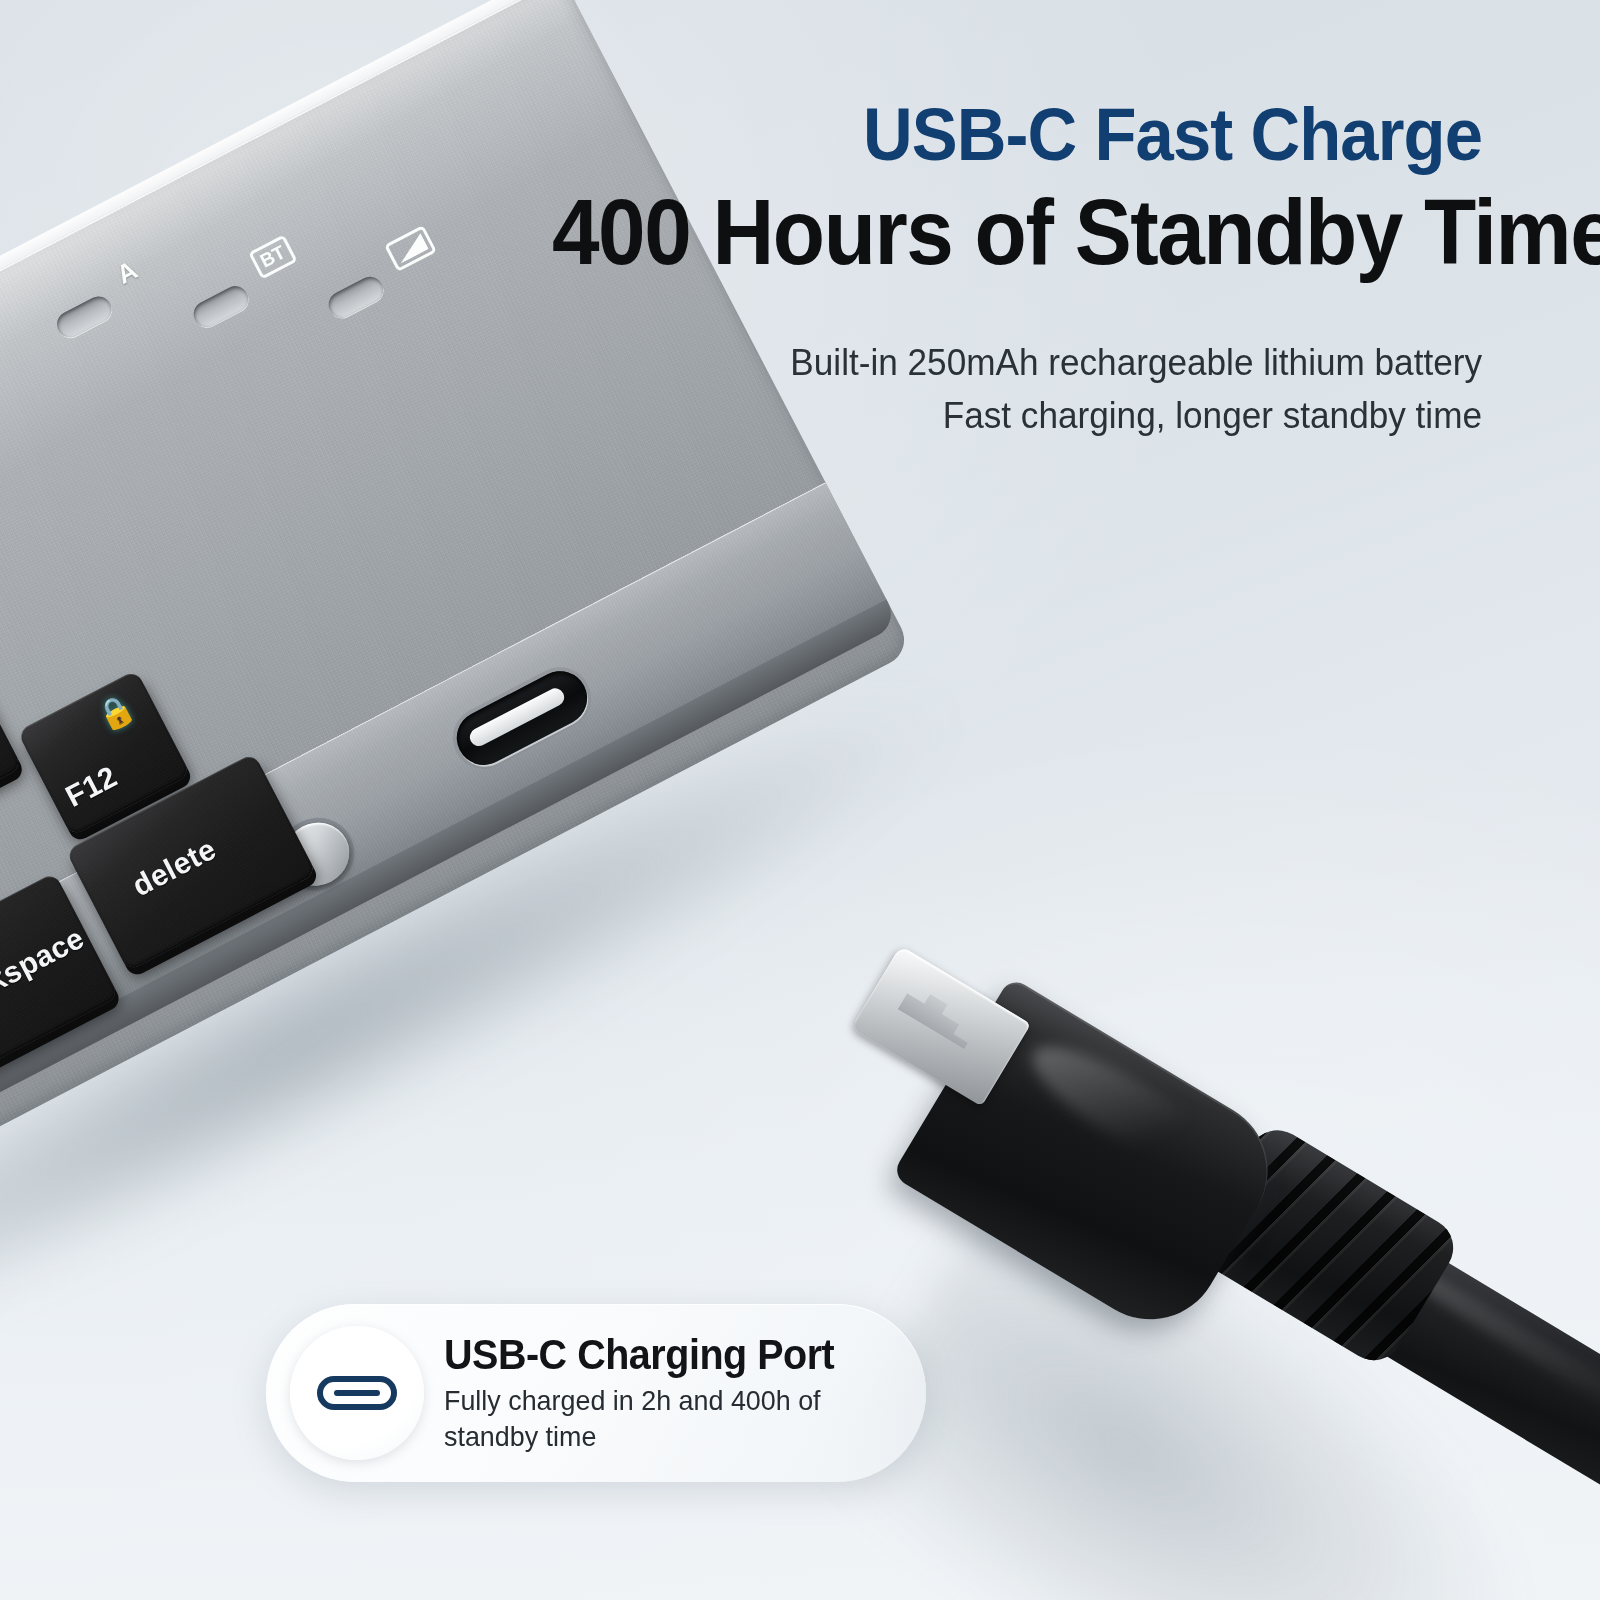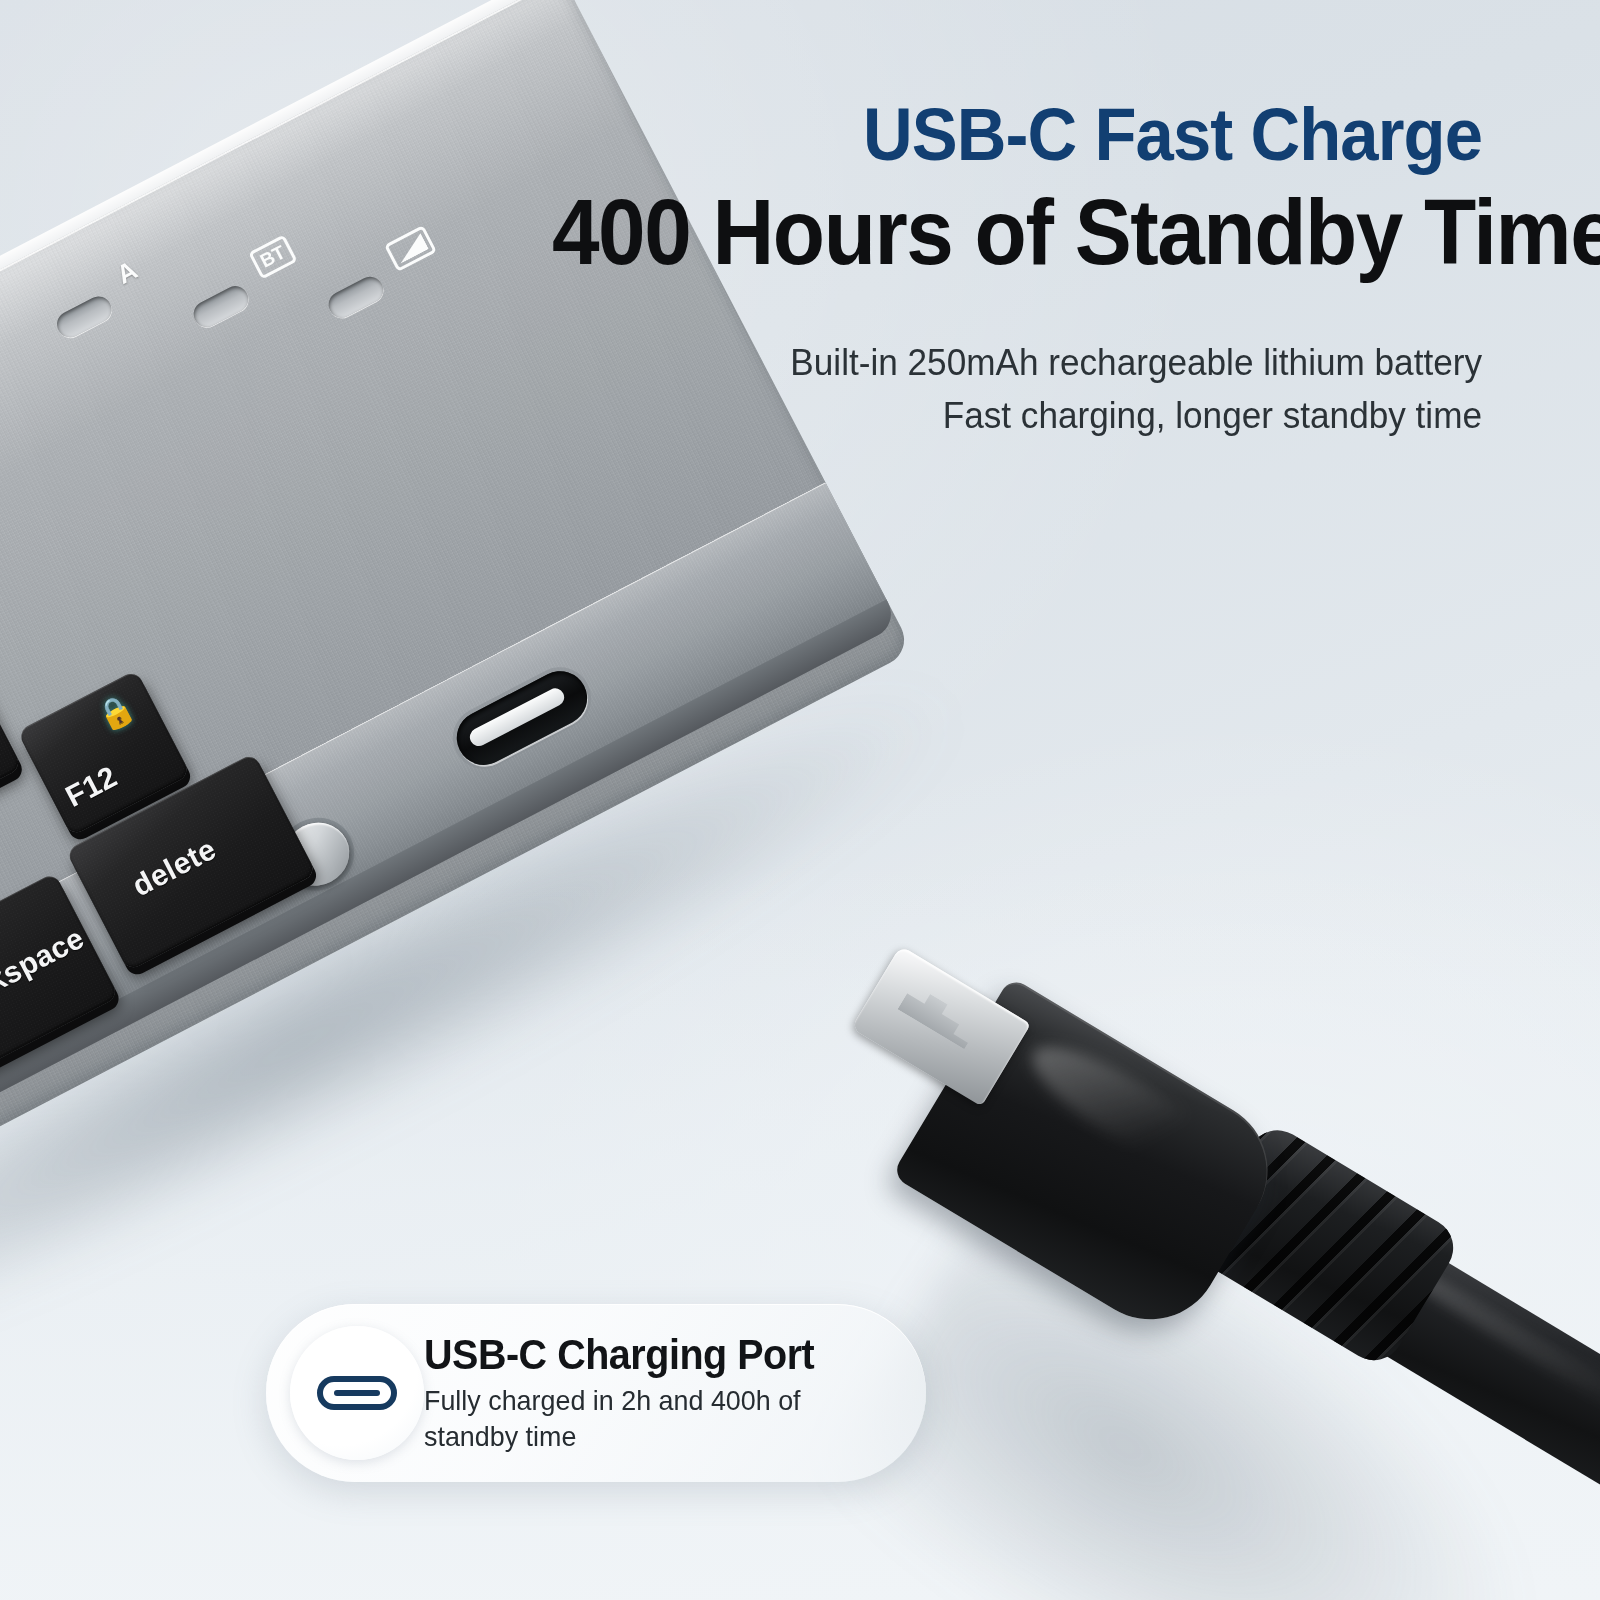--- a/index.html
+++ b/index.html
@@ -147,21 +147,21 @@
     background:linear-gradient(125deg,rgba(255,255,255,.94) 0%,rgba(252,253,254,.86) 42%,rgba(240,244,247,.70) 100%);
     box-shadow:0 10px 34px rgba(110,124,138,.22), inset 0 1px 0 rgba(255,255,255,.95);
     display:flex;align-items:center;padding:0 34px 0 24px;}
   .badge-ico{width:134px;height:134px;border-radius:50%;flex:0 0 134px;
     background:radial-gradient(circle at 38% 32%,#ffffff 0%,#ffffff 62%,#f2f6f9 100%);
     box-shadow:0 3px 12px rgba(120,134,148,.22);
     display:flex;align-items:center;justify-content:center;}
   .usbc-ico{width:80px;height:34px;border:6px solid #163a5f;border-radius:17px;
     display:flex;align-items:center;justify-content:center;}
   .usbc-ico i{display:block;width:46px;height:6px;border-radius:3px;background:#163a5f;}
-  .badge-txt{}
+  .badge-txt{margin-left:20px;}
   .badge-title{color:#121417;font-size:42px;font-weight:700;letter-spacing:-.5px;
     transform:scaleX(.94);transform-origin:left center;white-space:nowrap;}
   .badge-sub{color:#262c31;font-size:28px;line-height:1.3;margin-top:4px;
     transform:scaleX(.96);transform-origin:left center;}
 </style>
 </head>
 <body>
 
 <div class="stage">
 

